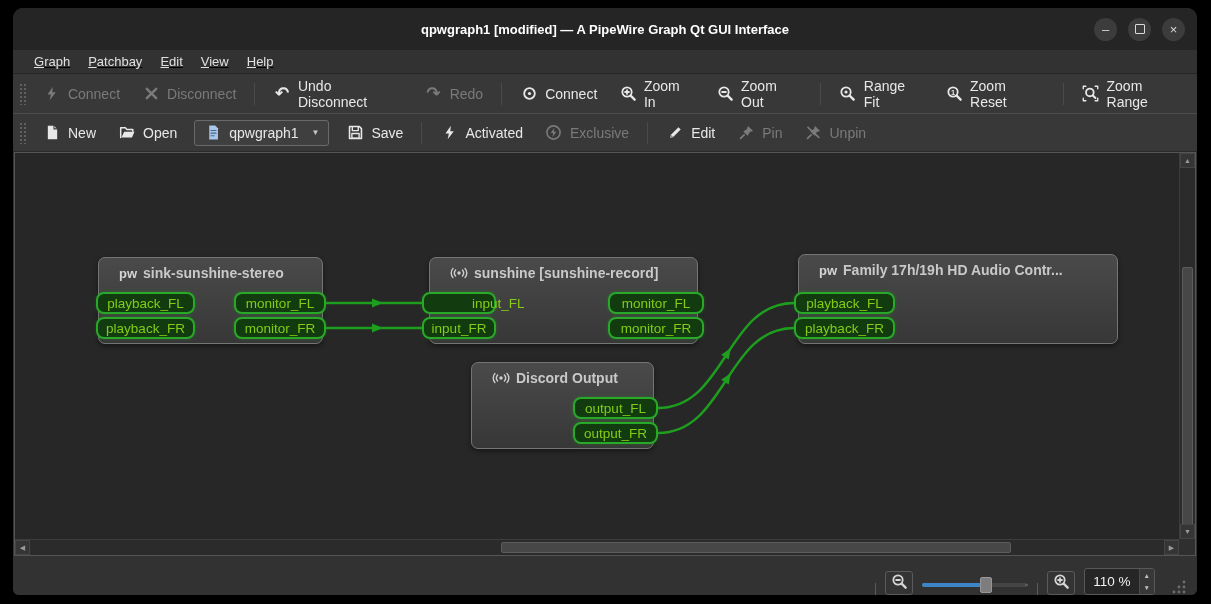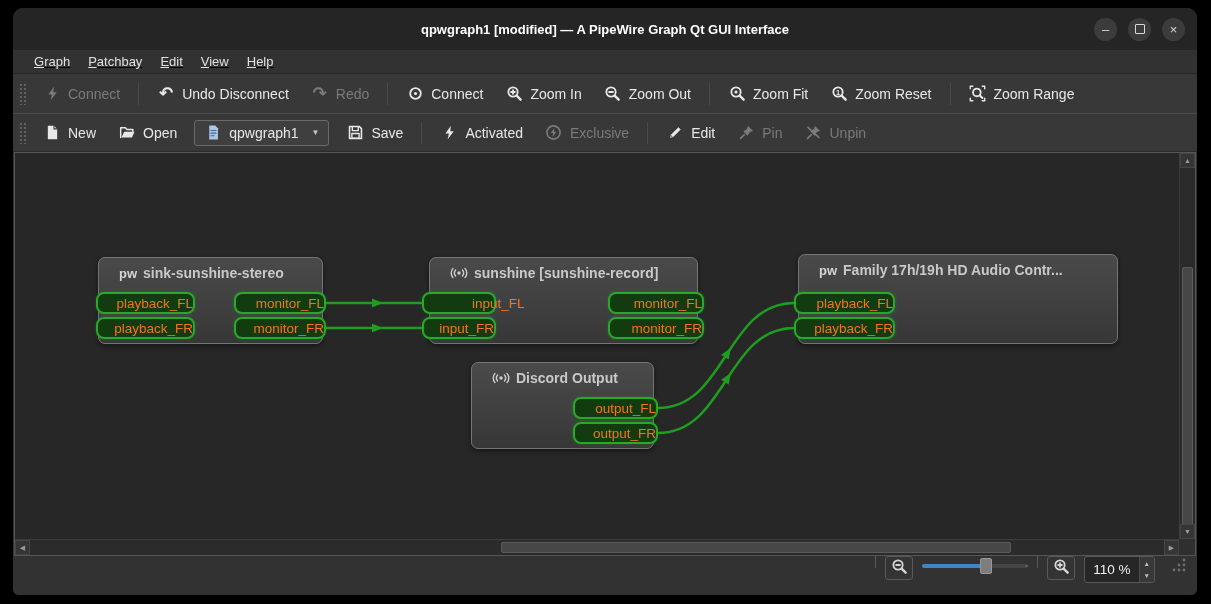--- a/index.html
+++ b/index.html
@@ -35,31 +35,31 @@
   
   .canvas-wrap{flex:1 1 auto;margin:0 1px;border:1px solid #555;position:relative;background:#272727;overflow:hidden;}
   .canvas-view{position:absolute;left:0;top:0;right:16px;bottom:16px;overflow:hidden;}
   #links-svg{position:absolute;left:0;top:0;}
   .gnode{position:absolute;background:linear-gradient(#4a4a4a,#373737);border:1px solid #757575;
     border-radius:7px;box-shadow:0 2px 5px rgba(0,0,0,.45);}
   .gnode-header{display:flex;align-items:center;gap:6px;padding:7px 20px;}
   .gnode-title{color:#c9c9c9;font-weight:bold;font-size:14px;white-space:nowrap;}
   .gnode-ic{color:#d5d5d5;font-weight:bold;font-size:13px;line-height:1;display:flex;align-items:center;}
   .gport{position:absolute;height:22px;border:2px solid #29a829;background:#123c10;border-radius:8px;
-    color:#f97316;font-size:13.5px;line-height:19px;text-align:right;box-sizing:border-box;
+    color:#84cc16;font-size:13.5px;line-height:19px;text-align:center;box-sizing:border-box;
     box-shadow:0 0 4px rgba(40,180,40,.25);}
   
   .vscroll{position:absolute;top:0;right:0;width:16px;bottom:16px;background:#2b2b2b;border-left:1px solid #3c3c3c;box-sizing:border-box;}
   .hscroll{position:absolute;left:0;right:16px;bottom:0;height:16px;background:#2b2b2b;border-top:1px solid #3c3c3c;box-sizing:border-box;}
   .scorner{position:absolute;right:0;bottom:0;width:16px;height:16px;background:#2f2f2f;}
   .sbtn{position:absolute;width:15px;height:15px;background:#353535;border:1px solid #454545;box-sizing:border-box;
     color:#9a9a9a;font-size:7px;display:flex;align-items:center;justify-content:center;}
   .sthumb{position:absolute;background:#474747;border:1px solid #5c5c5c;border-radius:2px;box-sizing:border-box;}
   
-  .statusbar{height:39px;background:#323232;flex:0 0 auto;display:flex;align-items:flex-start;
+  .statusbar{height:39px;background:#323232;flex:0 0 auto;display:flex;align-items:flex-end;
     justify-content:flex-end;gap:9px;padding-right:10px;}
   .sb-sep{width:1px;height:12px;background:#5a5a5a;}
   .sb-zoombtn{width:26px;height:22px;border:1px solid #5a5a5a;border-radius:3px;display:flex;
     align-items:center;justify-content:center;background:#343434;}
   .sb-slider{position:relative;width:106px;height:20px;}
   .sb-groove{position:absolute;left:0;right:0;top:8px;height:4px;background:#454545;border-radius:2px;}
   .sb-fill{position:absolute;left:0;top:8px;height:4px;background:#3d85c6;border-radius:2px;}
   .sb-handle{position:absolute;top:2px;width:12px;height:16px;background:#7d7d7d;border:1px solid #989898;border-radius:2px;box-sizing:border-box;}
   .sb-tick{position:absolute;top:9px;width:3px;height:2px;background:#5a5a5a;}
   .sb-spin{display:flex;align-items:stretch;height:25px;background:#262626;border:1px solid #585858;border-radius:3px;overflow:hidden;}
@@ -100,20 +100,28 @@
     <div class="toolbar" id="toolbar-main">
       <div class="tb-handle"></div>
     <div class="tb-btn disabled">
           <span class="tb-ic">
             <svg width="17" height="17" viewBox="0 0 16 16" fill="none" stroke="#7a7a7a" stroke-width="1.7" stroke-linecap="round" stroke-linejoin="round">
               <path d="M9.3 1.6 L4.2 9 H7.4 L6.3 14.4 L12 6.9 H8.7 Z" fill="#7a7a7a" stroke="none"></path>
             </svg>
           </span>
           <span class="tb-lbl">Connect</span>
         </div>
+        <div class="tb-btn disabled">
+          <span class="tb-ic">
+            <svg width="17" height="17" viewBox="0 0 16 16" fill="none" stroke="#7a7a7a" stroke-width="1.7" stroke-linecap="round" stroke-linejoin="round">
+              <path d="M3.6 3.6 L12.4 12.4 M12.4 3.6 L3.6 12.4" stroke-width="2.3"></path>
+            </svg>
+          </span>
+          <span class="tb-lbl">Disconnect</span>
+        </div>
         <div class="tb-sep"></div>
         <div class="tb-btn">
           <span class="tb-ic">
             <span class="glyph" style="color:#e8e8e8">↶</span>
           </span>
           <span class="tb-lbl">Undo Disconnect</span>
         </div>
         <div class="tb-btn disabled">
           <span class="tb-ic">
             <span class="glyph" style="color:#7a7a7a">↷</span>
@@ -152,21 +160,21 @@
         </div>
         <div class="tb-sep"></div>
         <div class="tb-btn">
           <span class="tb-ic">
             <svg width="17" height="17" viewBox="0 0 16 16" fill="none" stroke="#e8e8e8" stroke-width="1.7" stroke-linecap="round" stroke-linejoin="round">
               <circle cx="6.6" cy="6.6" r="4.4"></circle>
               <path d="M10 10 L13.8 13.8" stroke-width="2.2"></path>
               <circle cx="6.6" cy="6.6" r="1.5" fill="#e8e8e8" stroke="none"></circle>
             </svg>
           </span>
-          <span class="tb-lbl">Zoom Fit</span>
+          <span class="tb-lbl">Range Fit</span>
         </div>
         <div class="tb-btn">
           <span class="tb-ic">
             <svg width="17" height="17" viewBox="0 0 16 16" fill="none" stroke="#e8e8e8" stroke-width="1.7" stroke-linecap="round" stroke-linejoin="round">
               <circle cx="6.6" cy="6.6" r="4.4"></circle>
               <path d="M10 10 L13.8 13.8" stroke-width="2.2"></path>
               <text x="6.7" y="9.1" font-size="7" font-weight="bold" fill="#e8e8e8" stroke="none" text-anchor="middle">1</text>
             </svg>
           </span>
           <span class="tb-lbl">Zoom Reset</span>

